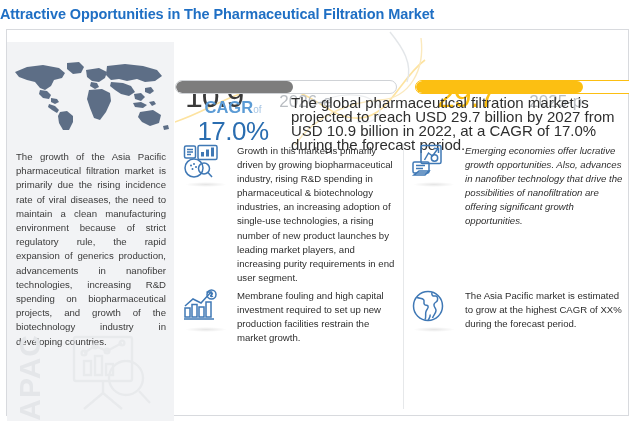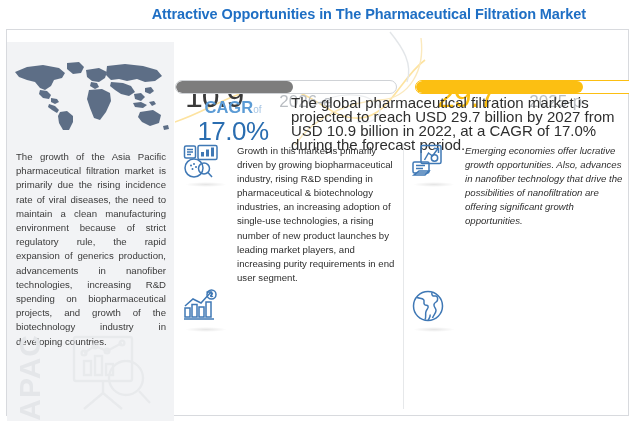--- a/index.html
+++ b/index.html
@@ -7,21 +7,21 @@
   body {
     font-family: "Liberation Sans", sans-serif;
     background:#ffffff;
     position:relative;
     overflow:hidden;
   }
 
   
   .title-bar{
     position:absolute; left:0; top:0; width:570px; height:28px;
-    display:flex; align-items:center; justify-content:flex-end;margin-left:16px;
+    display:flex; align-items:center; justify-content:flex-start;
   }
   .title-bar .title{
     color:#1f6fc4;
     font-size:14.5px;
     font-weight:bold;
     letter-spacing:-0.1px;
     white-space:nowrap;
   }
 
   
@@ -291,31 +291,33 @@
           <path d="M23.5 3h5v5"></path>
           <circle cx="28.5" cy="5.5" r="4.5"></circle>
           <path d="M27 4.2c1-.9 2.6-.6 2.6.5s-2.2.9-2.2 2 1.7 1.3 2.6.4" stroke-width="1.1"></path>
           <rect x="2" y="19" width="5" height="9"></rect>
           <rect x="9" y="15.5" width="5" height="12.5"></rect>
           <rect x="16" y="18" width="5" height="10"></rect>
           <rect x="23" y="13" width="5" height="15"></rect>
           <path d="M1 30h30"></path>
         </svg>
       </div>
+      <div class="txt">Membrane fouling and high capital investment required to set up new production facilities restrain the market growth.</div>
     </div>
 
     <div class="card c4">
       <div class="ic">
         <svg width="36" height="34" viewBox="0 0 36 34" fill="none" stroke="#3f78b5" stroke-width="1.5">
           <circle cx="17" cy="17" r="14.5"></circle>
           <path d="M6 8.5 C9 9.5, 11 9, 12.5 10.5 C14 12, 12 14, 13.5 15.5 C15 17, 16 15.5, 17 17 C18 18.5, 16 20, 15 22.5 C14 25, 15.5 28, 14 30.5"></path>
           <path d="M21 3.5 C20 6, 22 7.5, 24 7 C26 6.5, 27 8.5, 26.5 11 C26 13.5, 23.5 13, 23 15.5 C22.5 18, 25 19, 25 21.5 C25 24, 22.5 26, 21.5 29"></path>
           <path d="M17 31.5 C18 29, 20 27.5, 19 25.5"></path>
         </svg>
       </div>
+      <div class="txt">The Asia Pacific market is estimated to grow at the highest CAGR of XX% during the forecast period.</div>
     </div>
   </div>
 
   <div class="shadow" style="left:10px; top:152px; width:42px;"></div>
   <div class="shadow" style="left:238px; top:152px; width:42px;"></div>
   <div class="shadow" style="left:10px; top:297px; width:42px;"></div>
   <div class="shadow" style="left:238px; top:297px; width:42px;"></div>
 
 </div>
 

